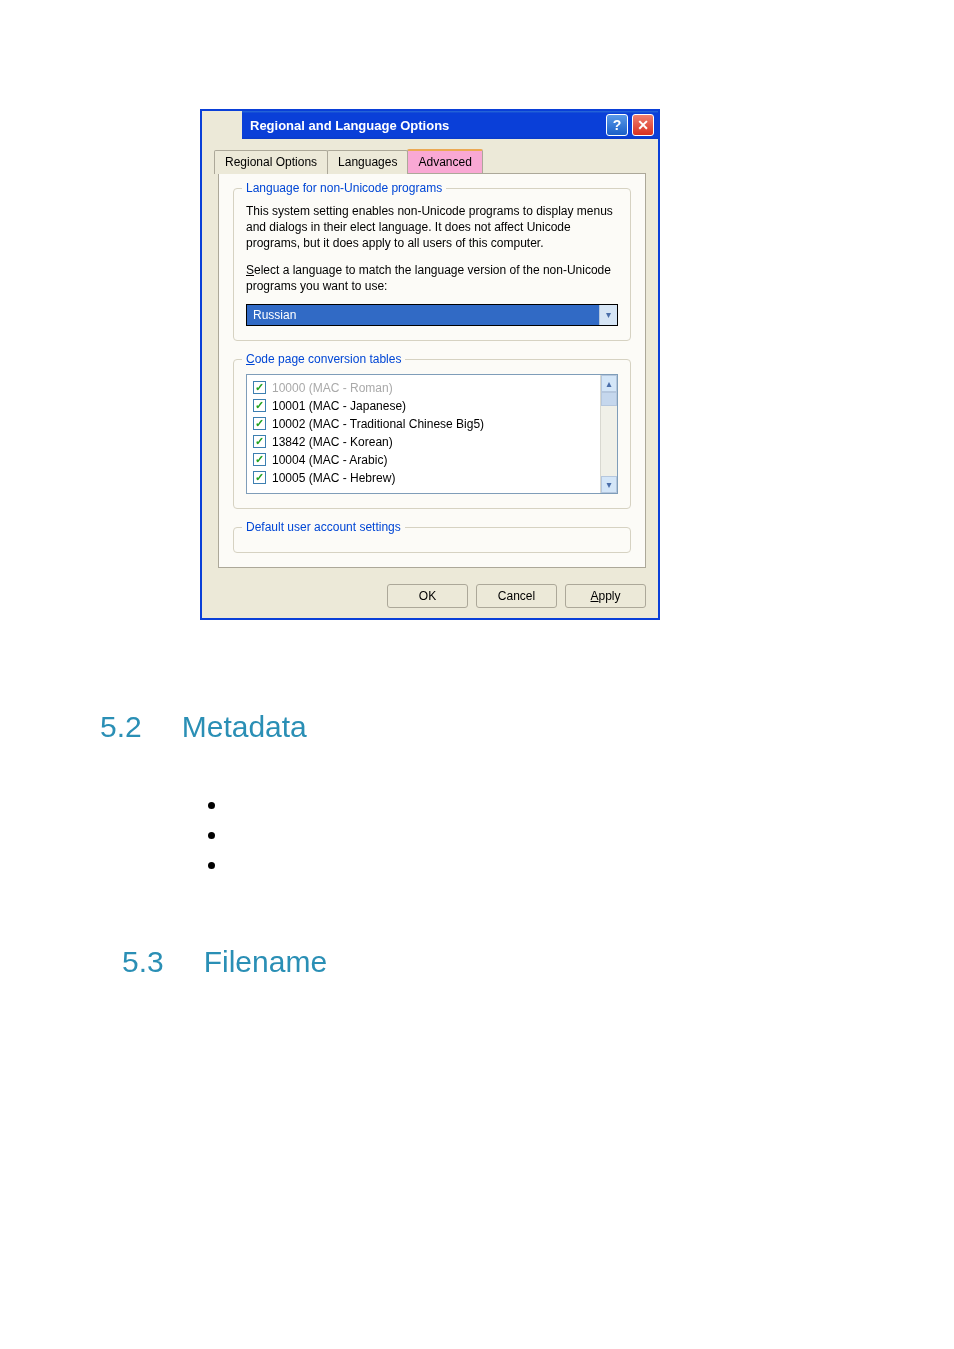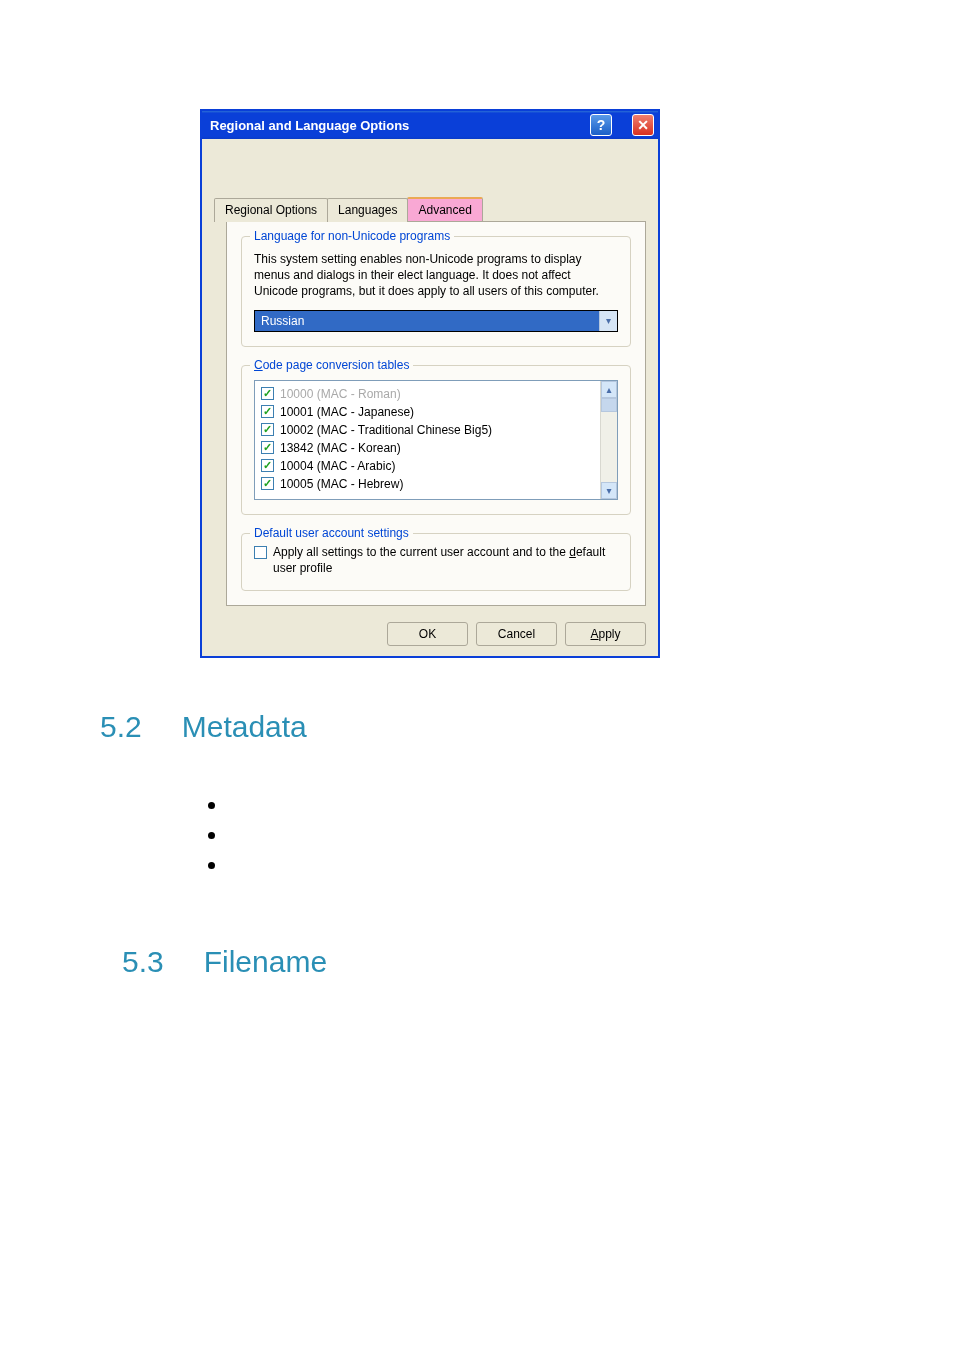--- a/index.html
+++ b/index.html
@@ -25,21 +25,22 @@
     width: 460px;
     border: 2px solid #0a3fd8;
     background: #ece9d8;
   }
   .titlebar {
     height: 28px;
     background: linear-gradient(to bottom, #2a6cd6 0%, #0a3fd8 8%, #0a3fd8 90%, #093bc8 100%);
     display: flex;
     align-items: center;
     padding: 0 4px 0 8px;
-    gap: 20px;
+    gap: 4px;
+    margin-left: 40px;
   }
   .titlebar-text {
     color: #ffffff;
     font-weight: bold;
     font-size: 13px;
     flex: 1;
   }
   .titlebar-btn {
     width: 22px;
     height: 22px;
@@ -64,32 +65,31 @@
   .tab {
     padding: 4px 10px;
     background: #ece9d8;
     border: 1px solid #aca899;
     border-bottom: none;
     border-radius: 2px 2px 0 0;
     margin-right: -1px;
     cursor: pointer;
     position: relative;
     top: 1px;
-    margin-top: 48px;
   }
   .tab.active {
     background: #f9a8d4;
     border-top: 2px solid #eba954;
     top: 0;
     z-index: 2;
   }
   .tab-body {
     background: #fcfbf7;
     border: 1px solid #aca899;
-    margin: 0 12px 8px 24px;
+    margin: 0 12px 8px 16px;
     padding: 14px 14px 14px 14px;
     font-size: 12px;
     color: #000000;
   }
 
   .groupbox {
     border: 1px solid #d6d2c2;
     border-radius: 4px;
     padding: 10px 12px 14px 12px;
     margin-bottom: 18px;
@@ -275,20 +275,23 @@
       <div class="tab">Regional Options</div>
       <div class="tab">Languages</div>
       <div class="tab active">Advanced</div>
     </div>
 
     <div class="tab-body">
 
       <div class="groupbox">
         <div class="legend">Language for non-Unicode programs</div>
         <div class="desc">This system setting enables non-Unicode programs to display menus and dialogs in their elect language. It does not affect Unicode programs, but it does apply to all users of this computer.</div>
+        <div class="desc">
+          <span class="u">S</span><span>elect a language to match the language version of the non-Unicode programs you want to use:</span>
+        </div>
         <div class="combo">
           <div class="combo-input">Russian</div>
           <div class="combo-btn">▾</div>
         </div>
       </div>
 
       <div class="groupbox">
         <div class="legend">
           <span class="u">C</span><span>ode page conversion tables</span>
         </div>
@@ -323,26 +326,20 @@
             <div class="scroll-btn">▴</div>
             <div class="scroll-thumb"></div>
             <div class="scroll-track"></div>
             <div class="scroll-btn">▾</div>
           </div>
         </div>
       </div>
 
       <div class="groupbox last">
         <div class="legend">Default user account settings</div>
-        <div class="checkbox-row">
-          <span class="cb-empty"></span>
-          <span class="checkbox-label">
-            <span>Apply all settings to the current user account and to the </span><span class="u">d</span><span>efault user profile</span>
-          </span>
-        </div>
       </div>
 
     </div>
 
     <div class="dlg-buttons">
       <div class="btn">OK</div>
       <div class="btn">Cancel</div>
       <div class="btn">
         <span class="u">A</span>
           <span>pply</span>

